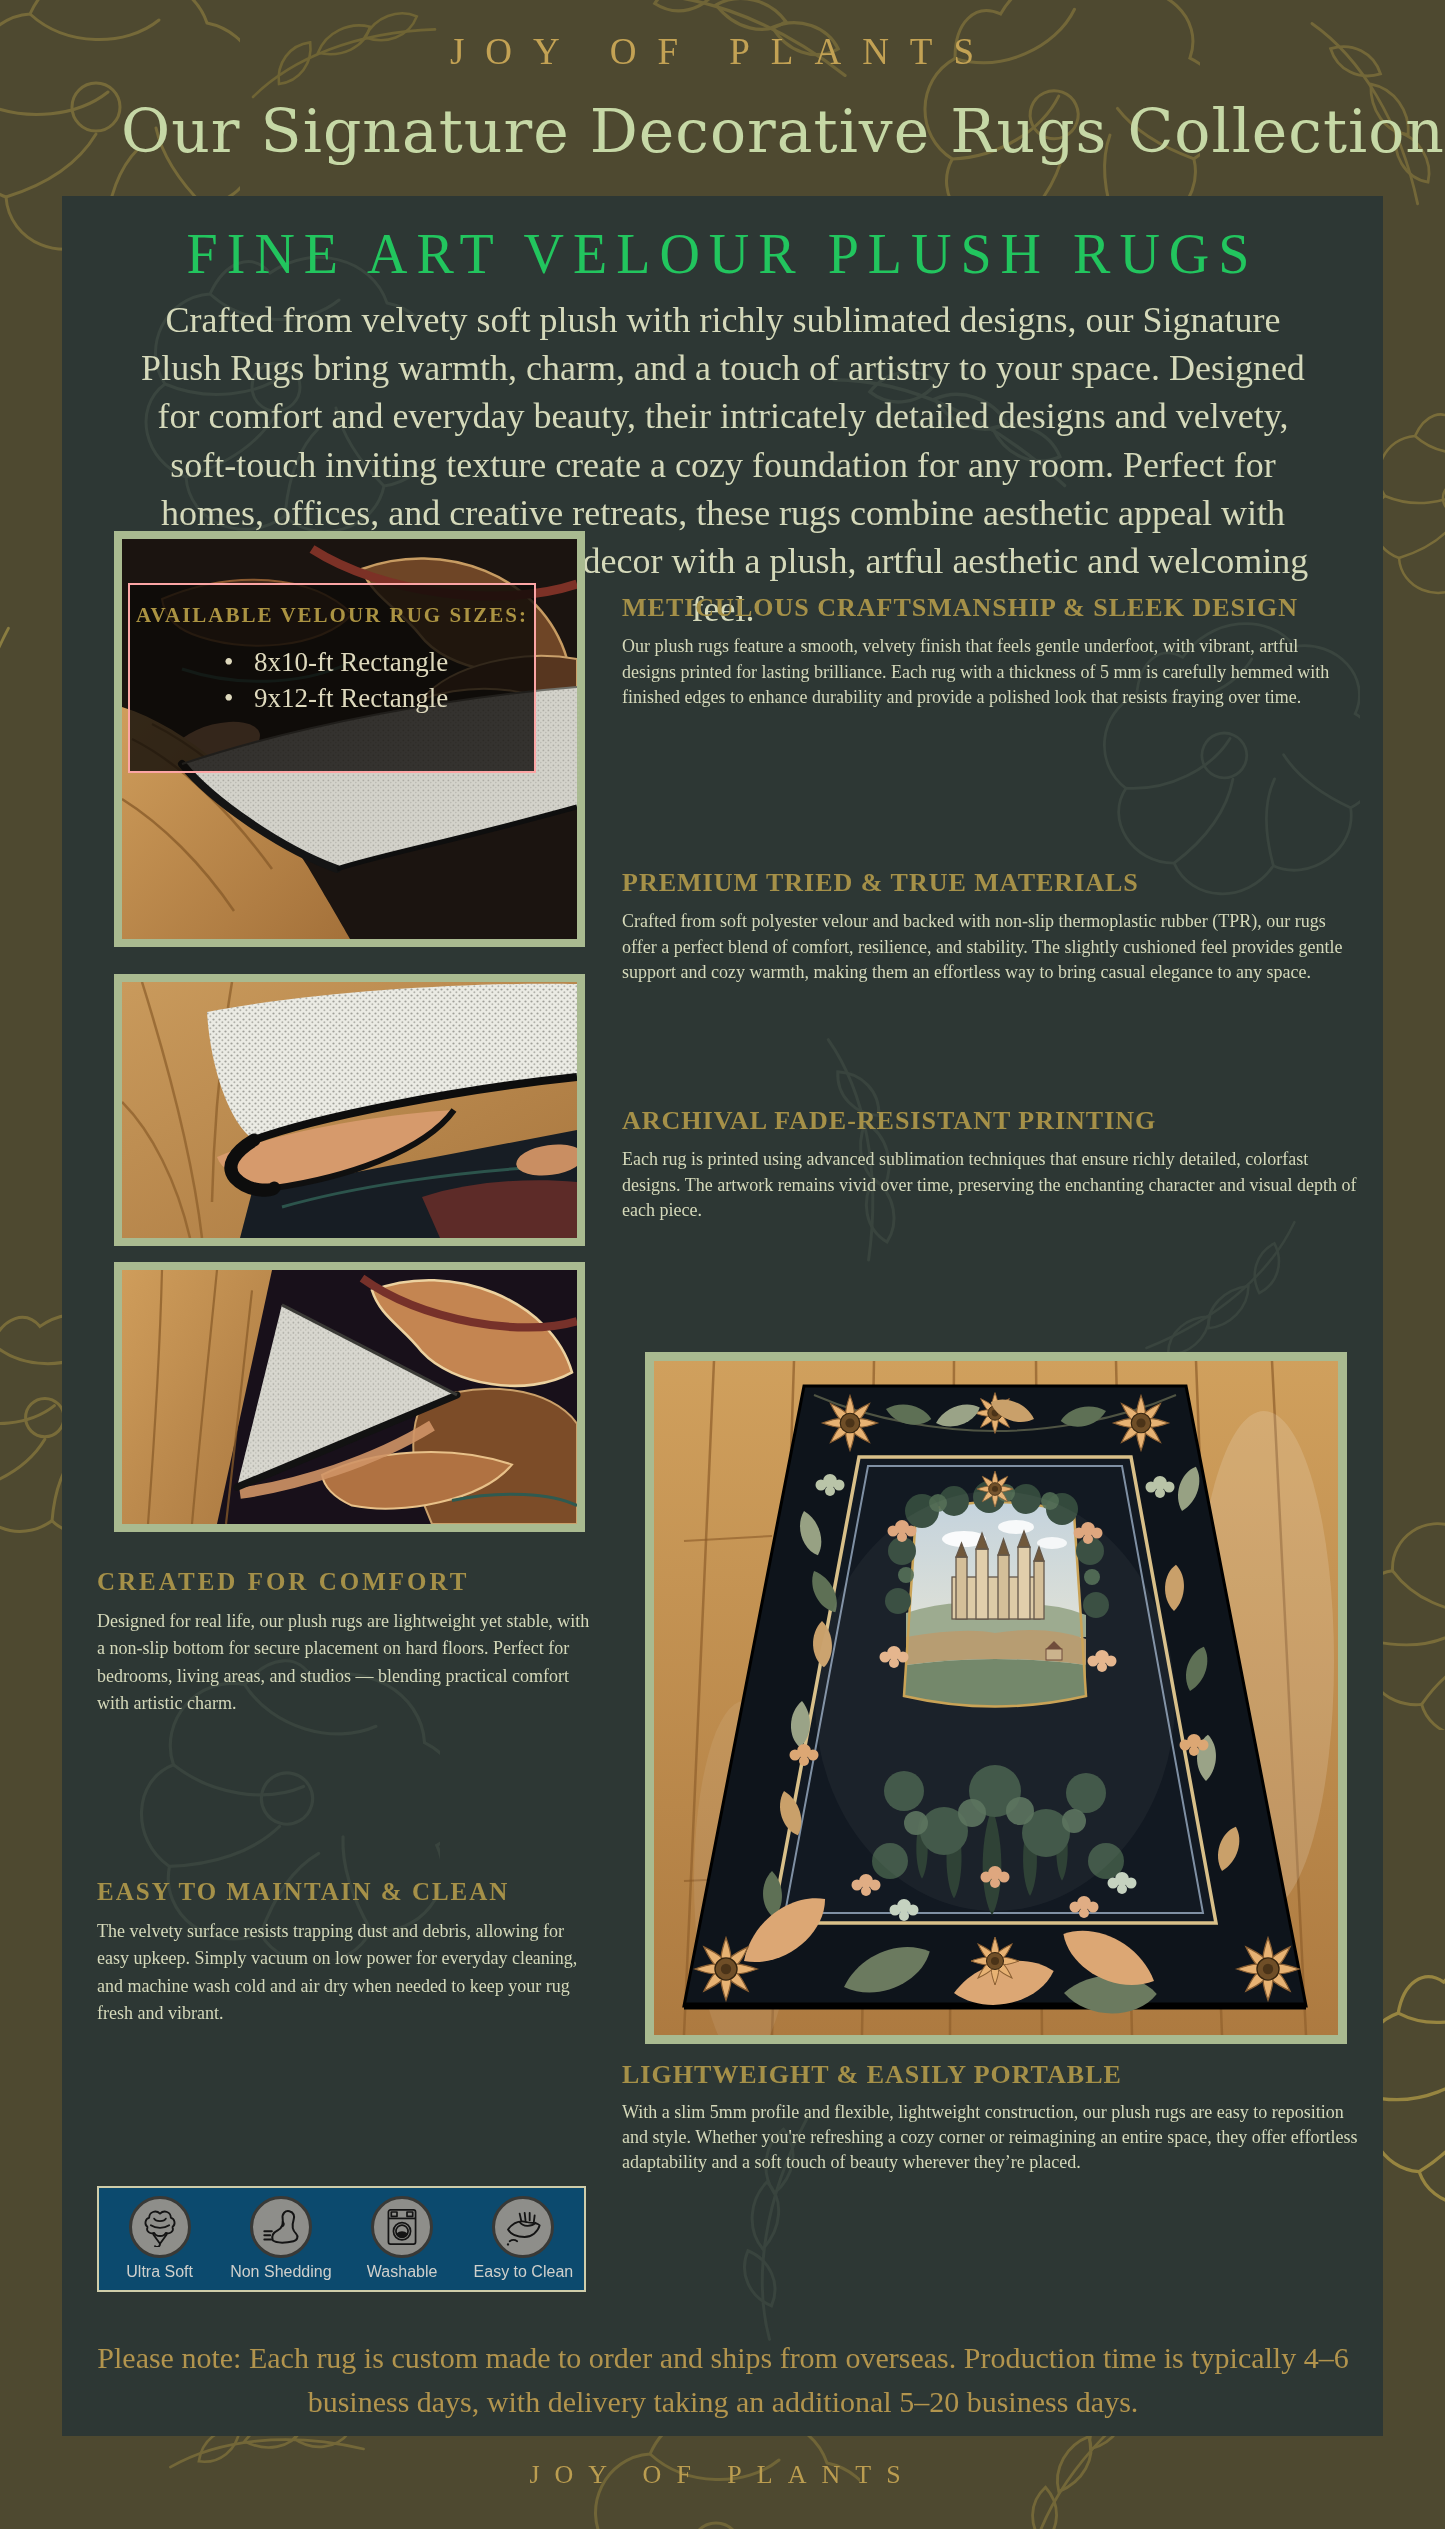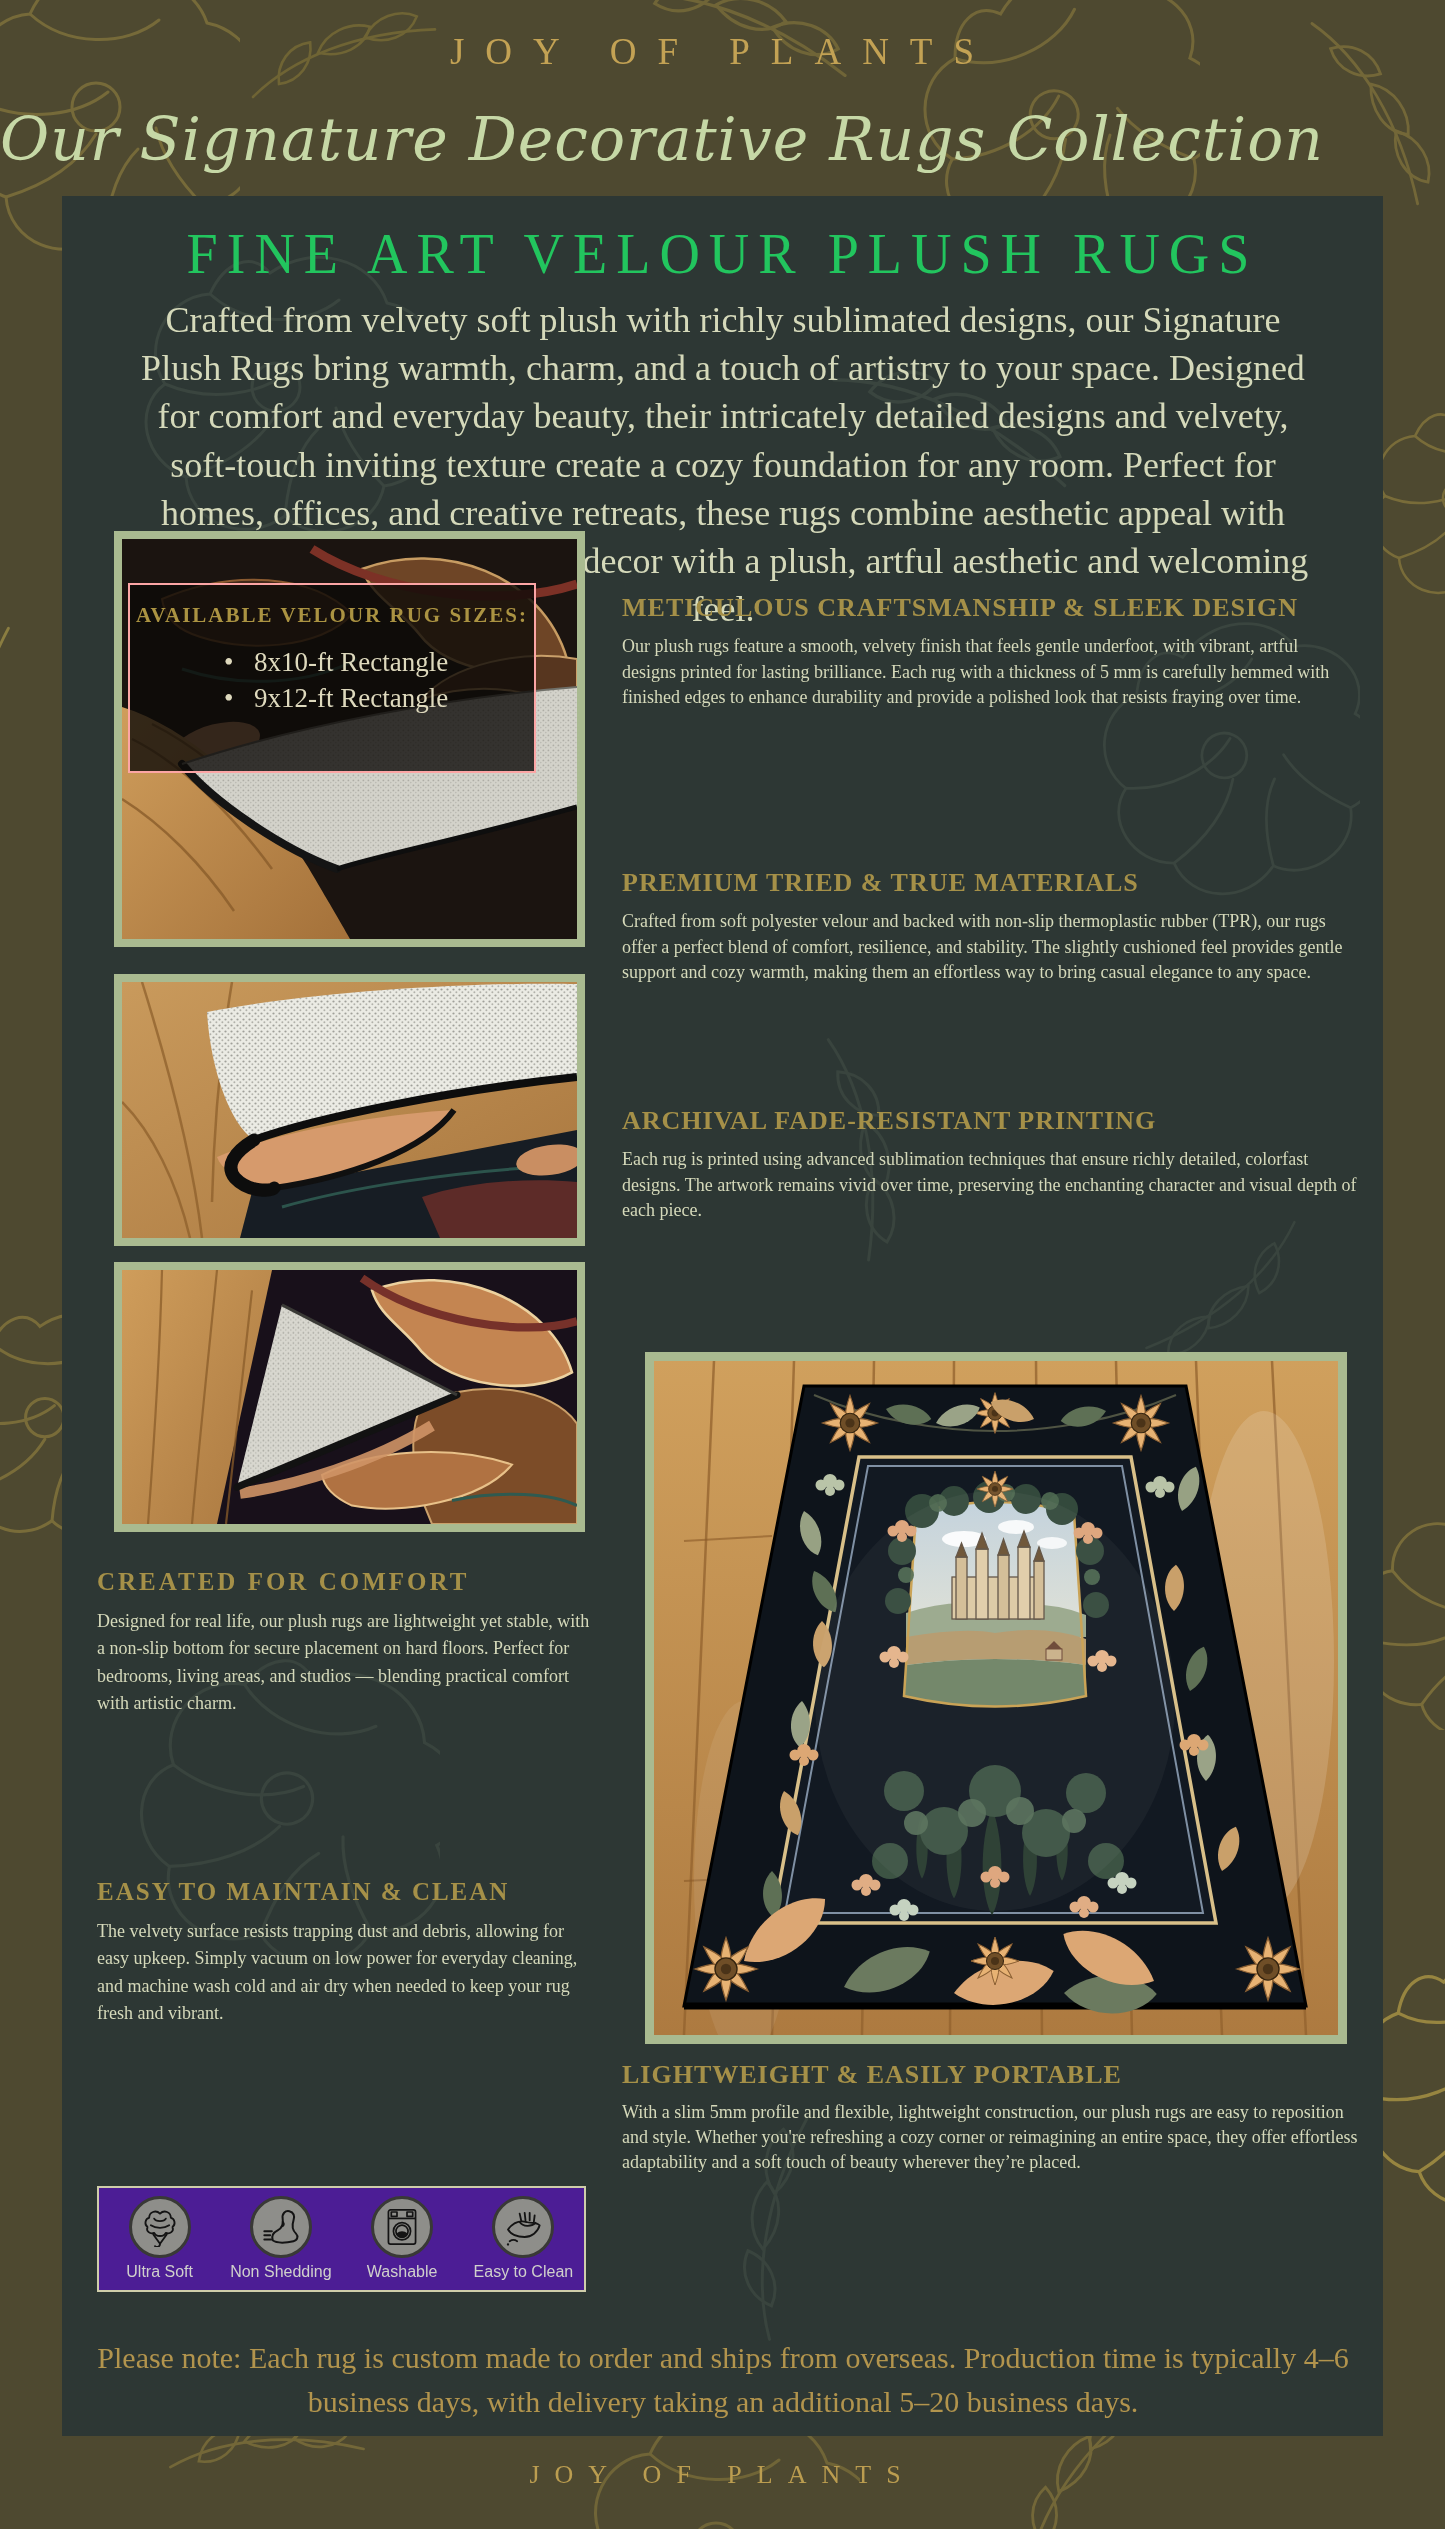--- a/index.html
+++ b/index.html
@@ -2,22 +2,22 @@
 <html><head>
 <meta charset="utf-8">
 <style>
   html,body{margin:0;padding:0;background:#3f3a24;}
   .page{position:relative;width:1445px;height:2529px;overflow:hidden;
         background:#4e4930;font-family:"Liberation Serif",serif;}
   .motif{position:absolute;pointer-events:none;}
   
   .brand{position:absolute;top:30px;left:0;width:100%;text-align:center;
          color:#c3a254;font-size:37px;letter-spacing:21px;font-weight:400;}
-  .subtitle{position:absolute;top:104px;left:0;width:100%;text-align:left;
-         color:#c6d8a6;font-size:60px;font-style:italic;
+  .subtitle{position:absolute;top:96px;left:0;width:100%;text-align:right;
+         color:#c6d8a6;font-size:60px;
          font-family:"DejaVu Serif",serif;letter-spacing:1px;}
   
   .panel{position:absolute;left:62px;top:196px;width:1321px;height:2240px;
          background:#2d3734;}
   .title{position:absolute;top:222px;left:0;width:100%;text-align:center;
          color:#22c55e;font-size:56px;letter-spacing:9px;font-weight:400;}
   .intro{position:absolute;top:296px;left:128px;width:1190px;text-align:center;
          color:#d5d9ba;font-size:36px;line-height:1.34;}
   
   .photo{position:absolute;border:8px solid #a9ba90;background:#171310;box-sizing:border-box;}
@@ -41,21 +41,21 @@
   .h-craft{left:622px;top:593px;}   .b-craft{left:622px;top:634px;width:730px;}
   .h-mat{left:622px;top:868px;}     .b-mat{left:622px;top:909px;width:736px;}
   .h-print{left:622px;top:1106px;}  .b-print{left:622px;top:1147px;width:736px;}
   .h-comf{left:97px;top:1568px;letter-spacing:3px;font-size:25px;}
   .b-comf{left:97px;top:1608px;width:500px;line-height:1.52;}
   .h-maint{left:97px;top:1878px;letter-spacing:2px;font-size:25px;}
   .b-maint{left:97px;top:1918px;width:500px;line-height:1.52;}
   .h-port{left:622px;top:2060px;}   .b-port{left:622px;top:2100px;width:736px;line-height:1.40;}
   
   .featbar{position:absolute;left:97px;top:2186px;width:489px;height:106px;
-           background:#4c1d95;border:2px solid #cfcdaa;box-sizing:border-box;
+           background:#0c4a6e;border:2px solid #cfcdaa;box-sizing:border-box;
            display:flex;justify-content:space-around;align-items:flex-start;padding-top:8px;}
   .feat{display:flex;flex-direction:column;align-items:center;width:110px;}
   .feat .circ{width:62px;height:62px;border-radius:50%;background:#8e8e8a;
               border:3px solid #39393６;border:3px solid #393936;display:flex;
               align-items:center;justify-content:center;box-sizing:border-box;}
   .feat .lbl{margin-top:5px;color:#d0d0cc;font-size:16px;
              font-family:"Liberation Sans",sans-serif;}
   
   .note{position:absolute;top:2336px;left:78px;width:1290px;text-align:center;
         color:#b2944d;font-size:30px;line-height:1.45;}

